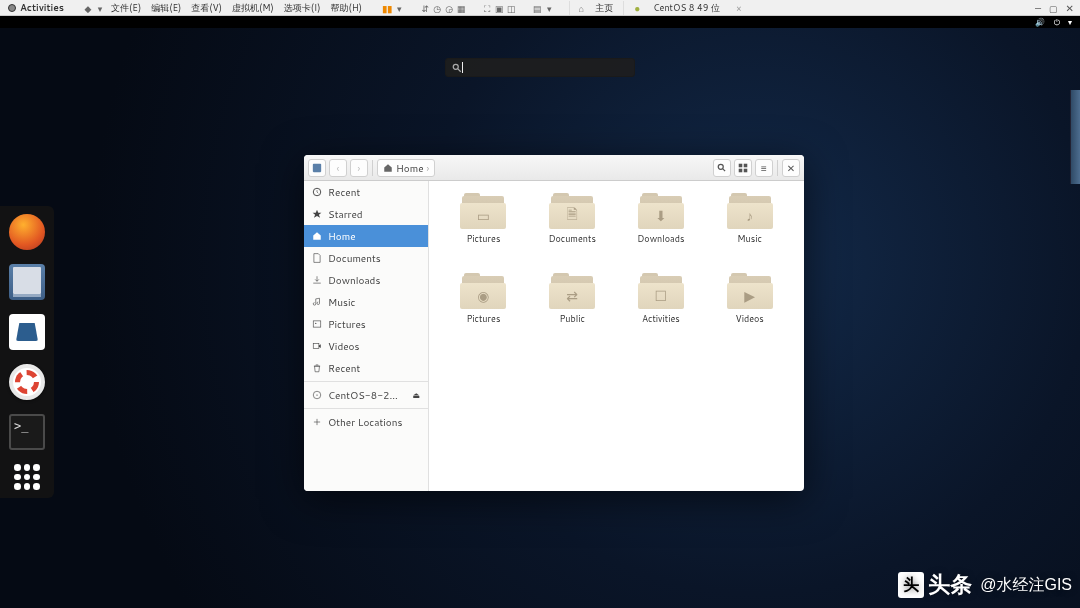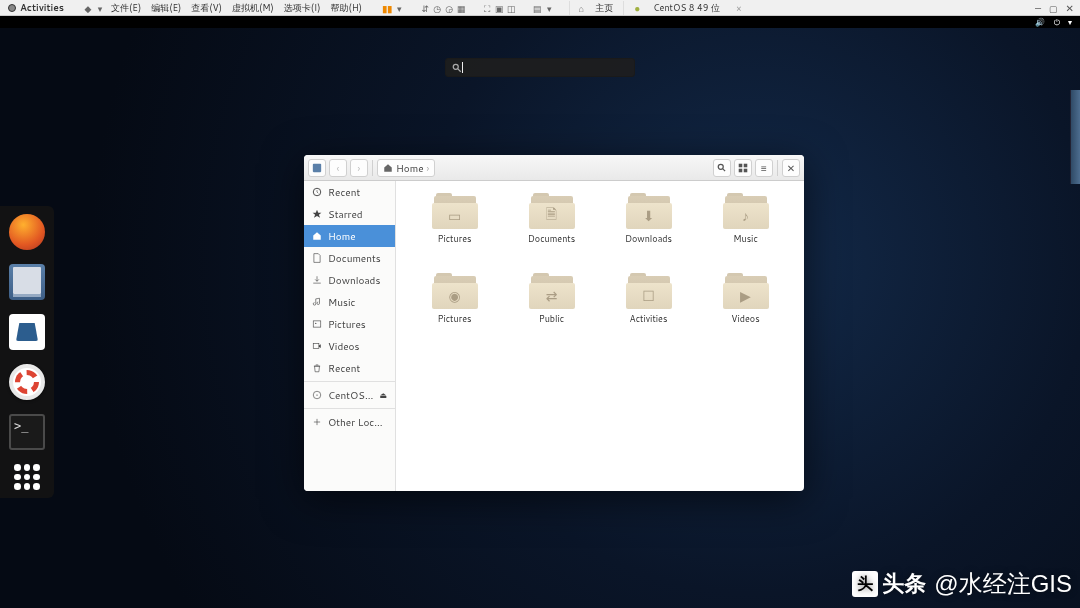--- a/index.html
+++ b/index.html
@@ -55,41 +55,41 @@
 .headerbar { height: 26px; background: linear-gradient(#f7f7f7, #e9e9e9); border-bottom: 1px solid #ccc; display: flex; align-items: center; padding: 0 4px; gap: 3px; }
 .headerbar .hb-btn { background: #fdfdfd; border: 1px solid #d0d0d0; border-radius: 3px; height: 18px; min-width: 18px; display: flex; align-items: center; justify-content: center; font-size: 10px; color: #555; cursor: pointer; }
 .headerbar .hb-btn.disabled { color: #bbb; }
 .headerbar .sep { width: 1px; height: 16px; background: #d0d0d0; margin: 0 1px; }
 .headerbar .path { display: flex; align-items: center; gap: 3px; background: #fdfdfd; border: 1px solid #d0d0d0; border-radius: 3px; height: 18px; padding: 0 5px; font-size: 10px; color: #444; }
 .headerbar .spacer { flex: 1; }
 .headerbar svg { width: 10px; height: 10px; fill: #555; }
 
 .window-body { flex: 1; display: flex; overflow: hidden; }
 
-.sidebar { width: 92px; border-right: 1px solid #e0e0e0; background: #fbfbfa; font-size: 10px; color: #444; display: flex; flex-direction: column; }
+.sidebar { width: 125px; border-right: 1px solid #e0e0e0; background: #fbfbfa; font-size: 10px; color: #444; display: flex; flex-direction: column; }
 .sidebar .item { display: flex; align-items: center; gap: 6px; padding: 4px 8px; cursor: pointer; }
 .sidebar .item.active { background: #4a90d9; color: #fff; }
 .sidebar .item svg { width: 10px; height: 10px; fill: currentColor; flex-shrink: 0; }
 .sidebar .divider { height: 1px; background: #e0e0e0; margin: 2px 0; }
 .sidebar .eject { margin-left: auto; font-size: 8px; }
 .sidebar .item .lbl { white-space: nowrap; overflow: hidden; text-overflow: ellipsis; flex: 1; }
 
 .content { flex: 1; padding: 12px; display: grid; grid-template-columns: repeat(4, 1fr); grid-auto-rows: 74px; gap: 6px 4px; align-content: start; }
 .folder { display: flex; flex-direction: column; align-items: center; gap: 3px; cursor: pointer; font-size: 9px; color: #333; }
 .folder-icon { width: 46px; height: 36px; position: relative; }
 .folder-icon .back { position: absolute; left: 2px; right: 2px; top: 3px; bottom: 0; background: linear-gradient(#d9cdb5, #c9bda5); border-radius: 2px; }
 .folder-icon .tab { position: absolute; left: 4px; top: 0; width: 16px; height: 5px; background: #d4c8b0; border-radius: 2px 2px 0 0; }
 .folder-icon .front { position: absolute; left: 0; right: 0; top: 10px; bottom: 0; background: linear-gradient(#ede3cb, #e0d5bc); border-radius: 2px; display: flex; align-items: center; justify-content: center; }
 .folder-icon .glyph { font-size: 14px; color: rgba(130,115,90,0.6); }
 
 
 .watermark { position: absolute; right: 8px; bottom: 8px; display: flex; align-items: center; gap: 8px; color: #fff; font-size: 28px; font-weight: 400; font-family: "Microsoft YaHei", sans-serif; text-shadow: 0 0 6px rgba(0,0,0,0.5); }
 .watermark .tt { display: flex; align-items: center; gap: 4px; font-size: 22px; font-weight: bold;}
 .watermark .ttlogo { width: 26px; height: 26px; background: #fff; border-radius: 3px; display: flex; align-items: center; justify-content: center; color: #000; font-size: 16px; font-weight: bold; }
-.watermark .handle { font-size: 24px; }
+.watermark .handle { font-size: 16px; }
 
 </style>
 </head>
 <body>
 
 <div class="host-topbar">
   <div class="activities">
     <span class="ring"></span>
     <span>Activities</span>
   </div>

